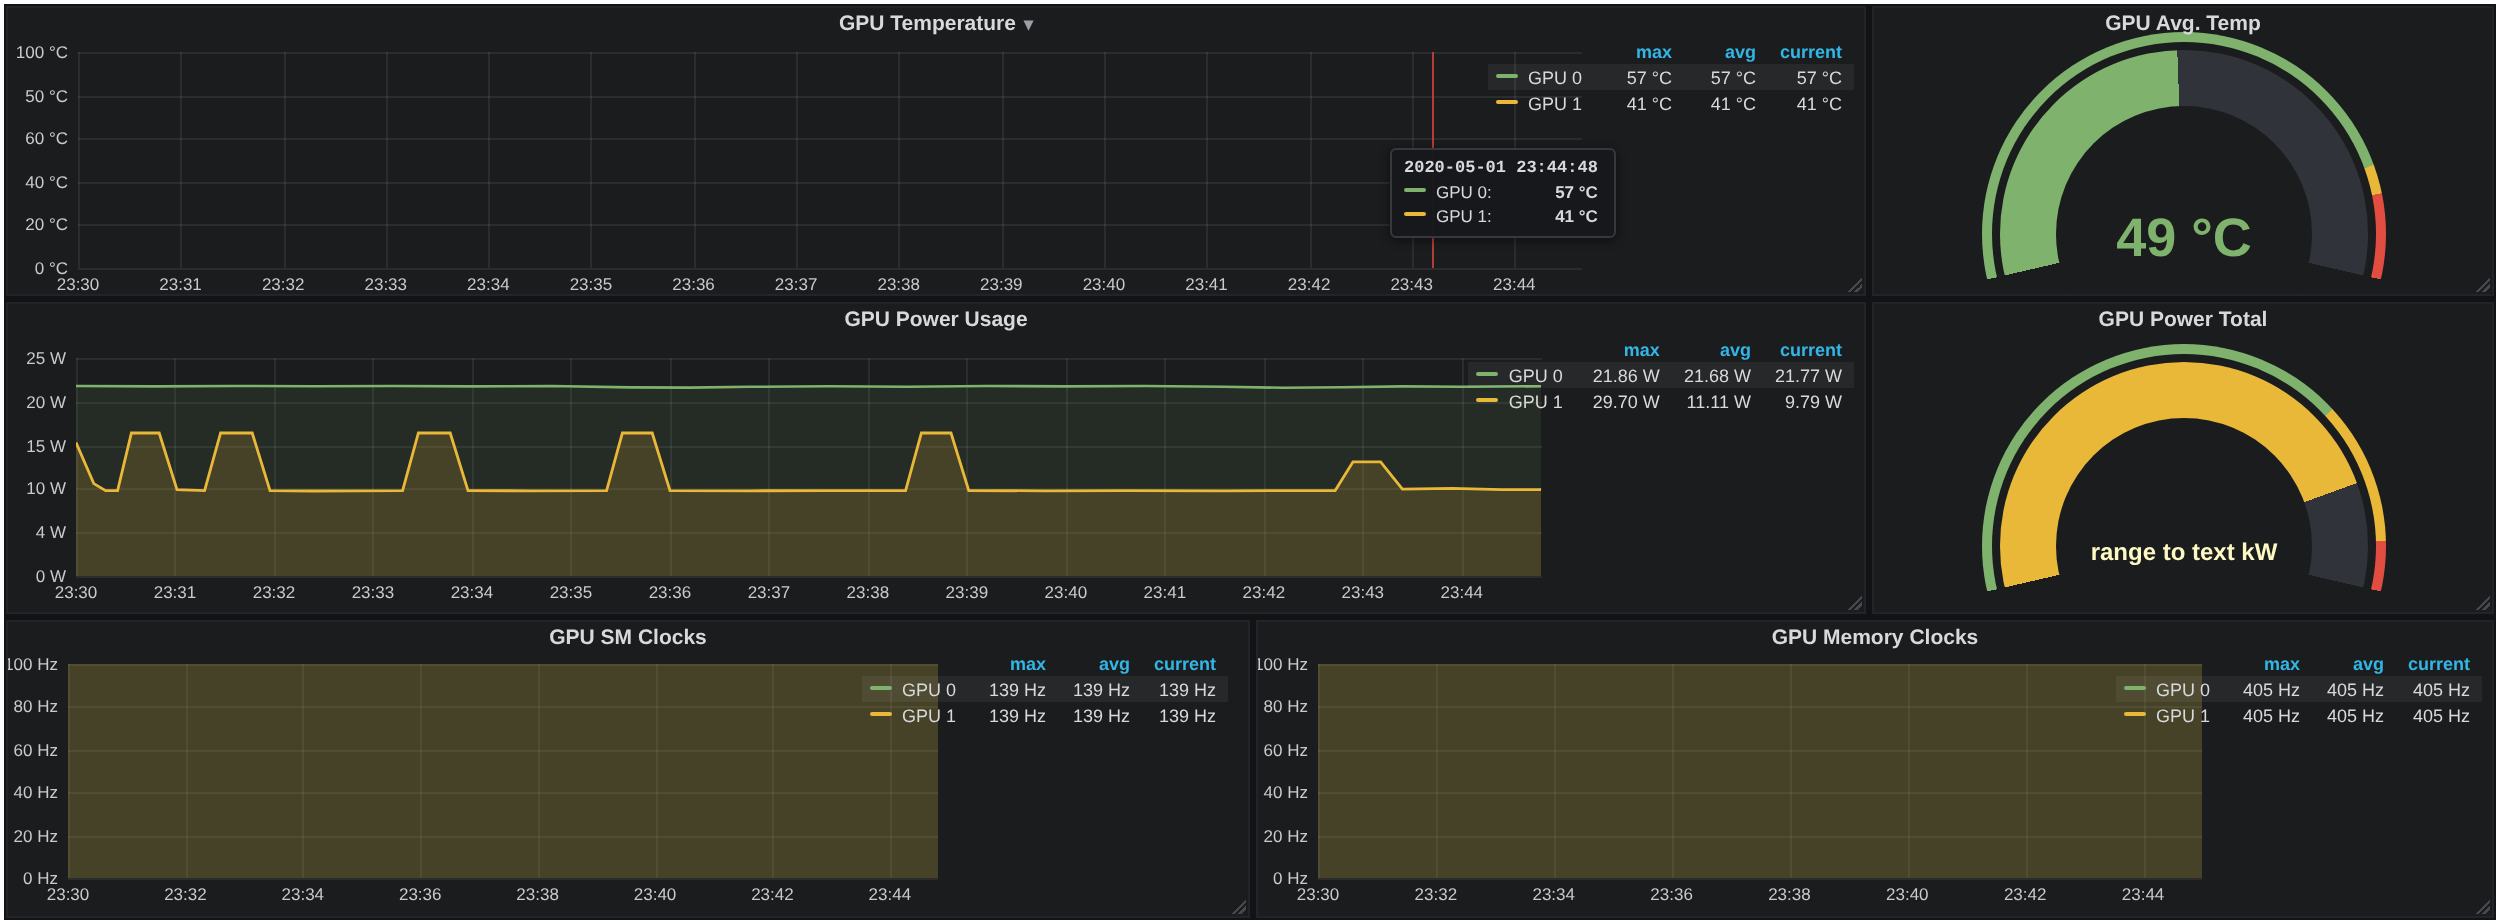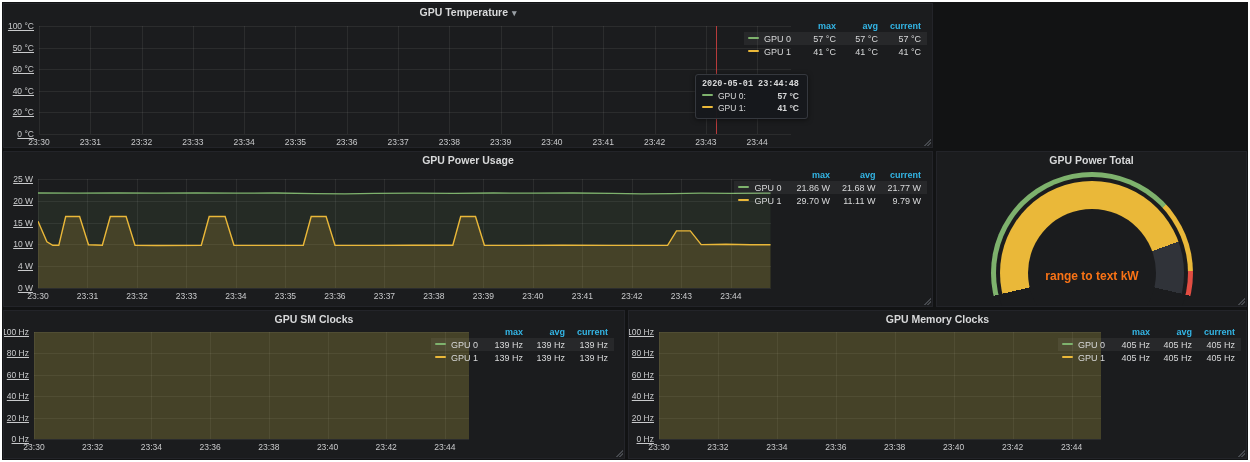--- a/index.html
+++ b/index.html
@@ -8,21 +8,21 @@
   .stage { position:relative; width:1250px; height:462px; background:#ffffff; overflow:hidden; }
   .dash { position:absolute; inset:2px; background:#121314; }
   .panel { position:absolute; background:#1b1c1e; border:1px solid #232429; overflow:hidden; }
   .ptitle { position:absolute; top:0; left:0; right:0; height:17px; line-height:17px;
             text-align:center; font-size:10.5px; font-weight:700; color:#d8d9da; cursor:pointer; z-index:4; }
   .caret { color:#9aa0a6; font-size:9px; margin-left:4px; }
   .plot { position:absolute; }
   .plot svg { position:absolute; left:0; top:0; overflow:hidden; }
   .gh { position:absolute; left:0; right:0; height:1px; background:rgba(255,255,255,0.07); }
   .gv { position:absolute; top:0; bottom:0; width:1px; background:rgba(255,255,255,0.07); }
-  .yt { position:absolute; left:-5px; transform:translate(-100%,-50%); font-size:8.5px; color:#c9cacc; white-space:nowrap;text-decoration:underline; }
+  .yt { position:absolute; left:-5px; transform:translate(-100%,-50%); font-size:8.5px; color:#c9cacc; white-space:nowrap; }
   .xt { position:absolute; transform:translateX(-50%); font-size:8.5px; color:#c9cacc; white-space:nowrap; }
   .xhair { position:absolute; top:0; bottom:0; width:1px; background:rgba(210,65,65,0.85); z-index:2; }
   .legend { position:absolute; z-index:3; }
   .ltab { display:table; font-size:9px; color:#d8d9da; border-collapse:collapse; }
   .lrow { display:table-row; }
   .lname { display:table-cell; text-align:left; padding:1.5px 4px; min-width:56px; white-space:nowrap; cursor:pointer; }
   .lval { display:table-cell; text-align:right; padding:1.5px 6px; min-width:42px; white-space:nowrap; }
   .lhead { color:#33b5e5; font-weight:700; }
   .lhl .lname, .lhl .lval { background:rgba(255,255,255,0.055); }
   .ldash { display:inline-block; width:11px; height:2px; border-radius:1px; vertical-align:middle; margin-right:5px; margin-top:-2px; }
@@ -132,20 +132,33 @@
             <div class="ttr">
               <i class="ldash" style="background: rgb(234, 184, 57);"></i>
               <span>GPU 1:</span>
               <b>41 °C</b>
             </div>
           </div>
     </div>
     <div class="rhandle"></div>
   </div>
 
+  <div class="panel" style="left:934px;top:1px;width:311px;height:145px;">
+    <div class="ptitle">
+      <span>GPU Avg. Temp</span>
+    </div>
+    <div class="gauge gauge-temp" style="left:54px;top:12px;">
+      <div class="g-ring" style="background: conic-gradient(from -103deg, rgb(126, 178, 109) 0deg, rgb(126, 178, 109) 173deg, rgb(234, 184, 57) 173deg, rgb(234, 184, 57) 181.3deg, rgb(226, 77, 66) 181.3deg, rgb(226, 77, 66) 206deg, transparent 206deg, transparent 360deg);"></div>
+      <div class="g-cov1"></div>
+      <div class="g-arc" style="background: conic-gradient(from -103deg, rgb(126, 178, 109) 0deg, rgb(126, 178, 109) 100.9deg, rgb(48, 51, 57) 100.9deg, rgb(48, 51, 57) 206deg, transparent 206deg, transparent 360deg);"></div>
+      <div class="g-cov2"></div>
+      <div class="g-value" style="color: rgb(126, 178, 109);">49 °C</div>
+    </div>
+    <div class="rhandle"></div>
+  </div>
 
   <div class="panel" style="left:1px;top:149px;width:930px;height:156px;">
     <div class="ptitle">
       <span>GPU Power Usage</span>
     </div>
     <div class="plot" style="left:34px;top:27px;width:733px;height:109px;padding-left:21px;">
           <div class="gh" style="top: 0px;"></div>
           <span class="yt" style="top: 0px;">25 W</span>
           <div class="gh" style="top: 21.8px;"></div>
           <span class="yt" style="top: 21.8px;">20 W</span>
@@ -221,21 +234,21 @@
 
   <div class="panel" style="left:934px;top:149px;width:311px;height:156px;">
     <div class="ptitle">
       <span>GPU Power Total</span>
     </div>
     <div class="gauge gauge-power" style="left:54px;top:20px;">
       <div class="g-ring" style="background: conic-gradient(from -103deg, rgb(126, 178, 109) 0deg, rgb(126, 178, 109) 150.4deg, rgb(234, 184, 57) 150.4deg, rgb(234, 184, 57) 191.6deg, rgb(226, 77, 66) 191.6deg, rgb(226, 77, 66) 206deg, transparent 206deg, transparent 360deg);"></div>
       <div class="g-cov1"></div>
       <div class="g-arc" style="background: conic-gradient(from -103deg, rgb(234, 184, 57) 0deg, rgb(234, 184, 57) 173deg, rgb(48, 51, 57) 173deg, rgb(48, 51, 57) 206deg, transparent 206deg, transparent 360deg);"></div>
       <div class="g-cov2"></div>
-      <div class="g-value" style="color: #f97316;">range to text kW</div>
+      <div class="g-value" style="color: #fef9c3;">range to text kW</div>
     </div>
     <div class="rhandle"></div>
   </div>
 
   <div class="panel" style="left:1px;top:308px;width:622px;height:149px;">
     <div class="ptitle">
       <span>GPU SM Clocks</span>
     </div>
     <div class="plot" style="left:30px;top:21px;width:435px;height:107px;">
           <div class="gh" style="top: 0px;"></div>

